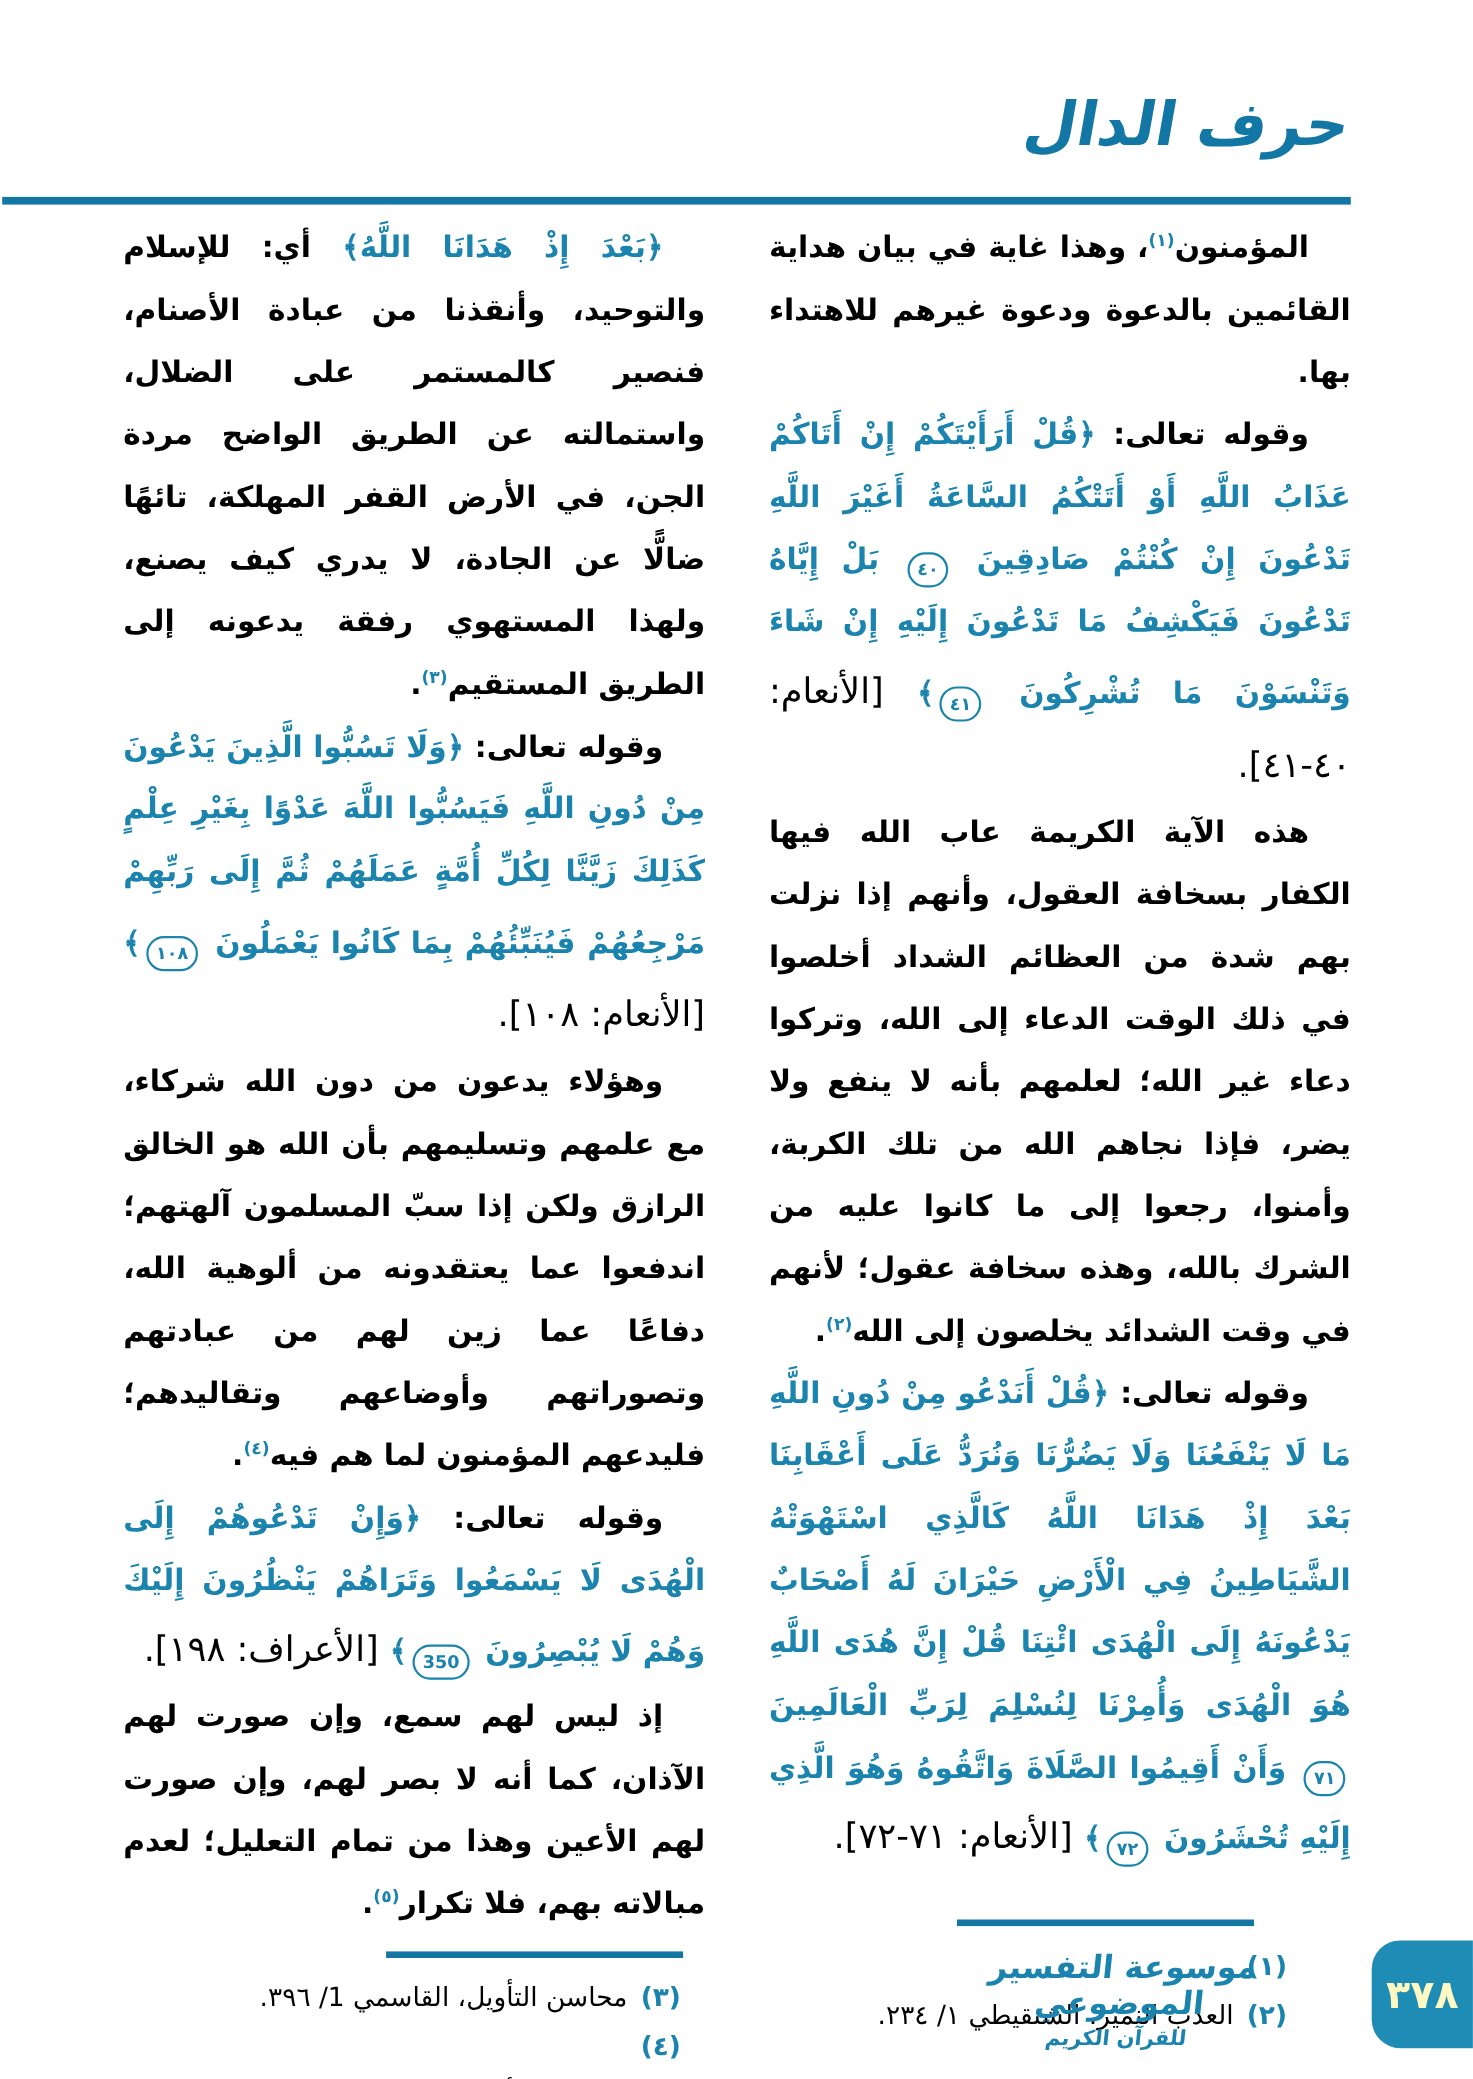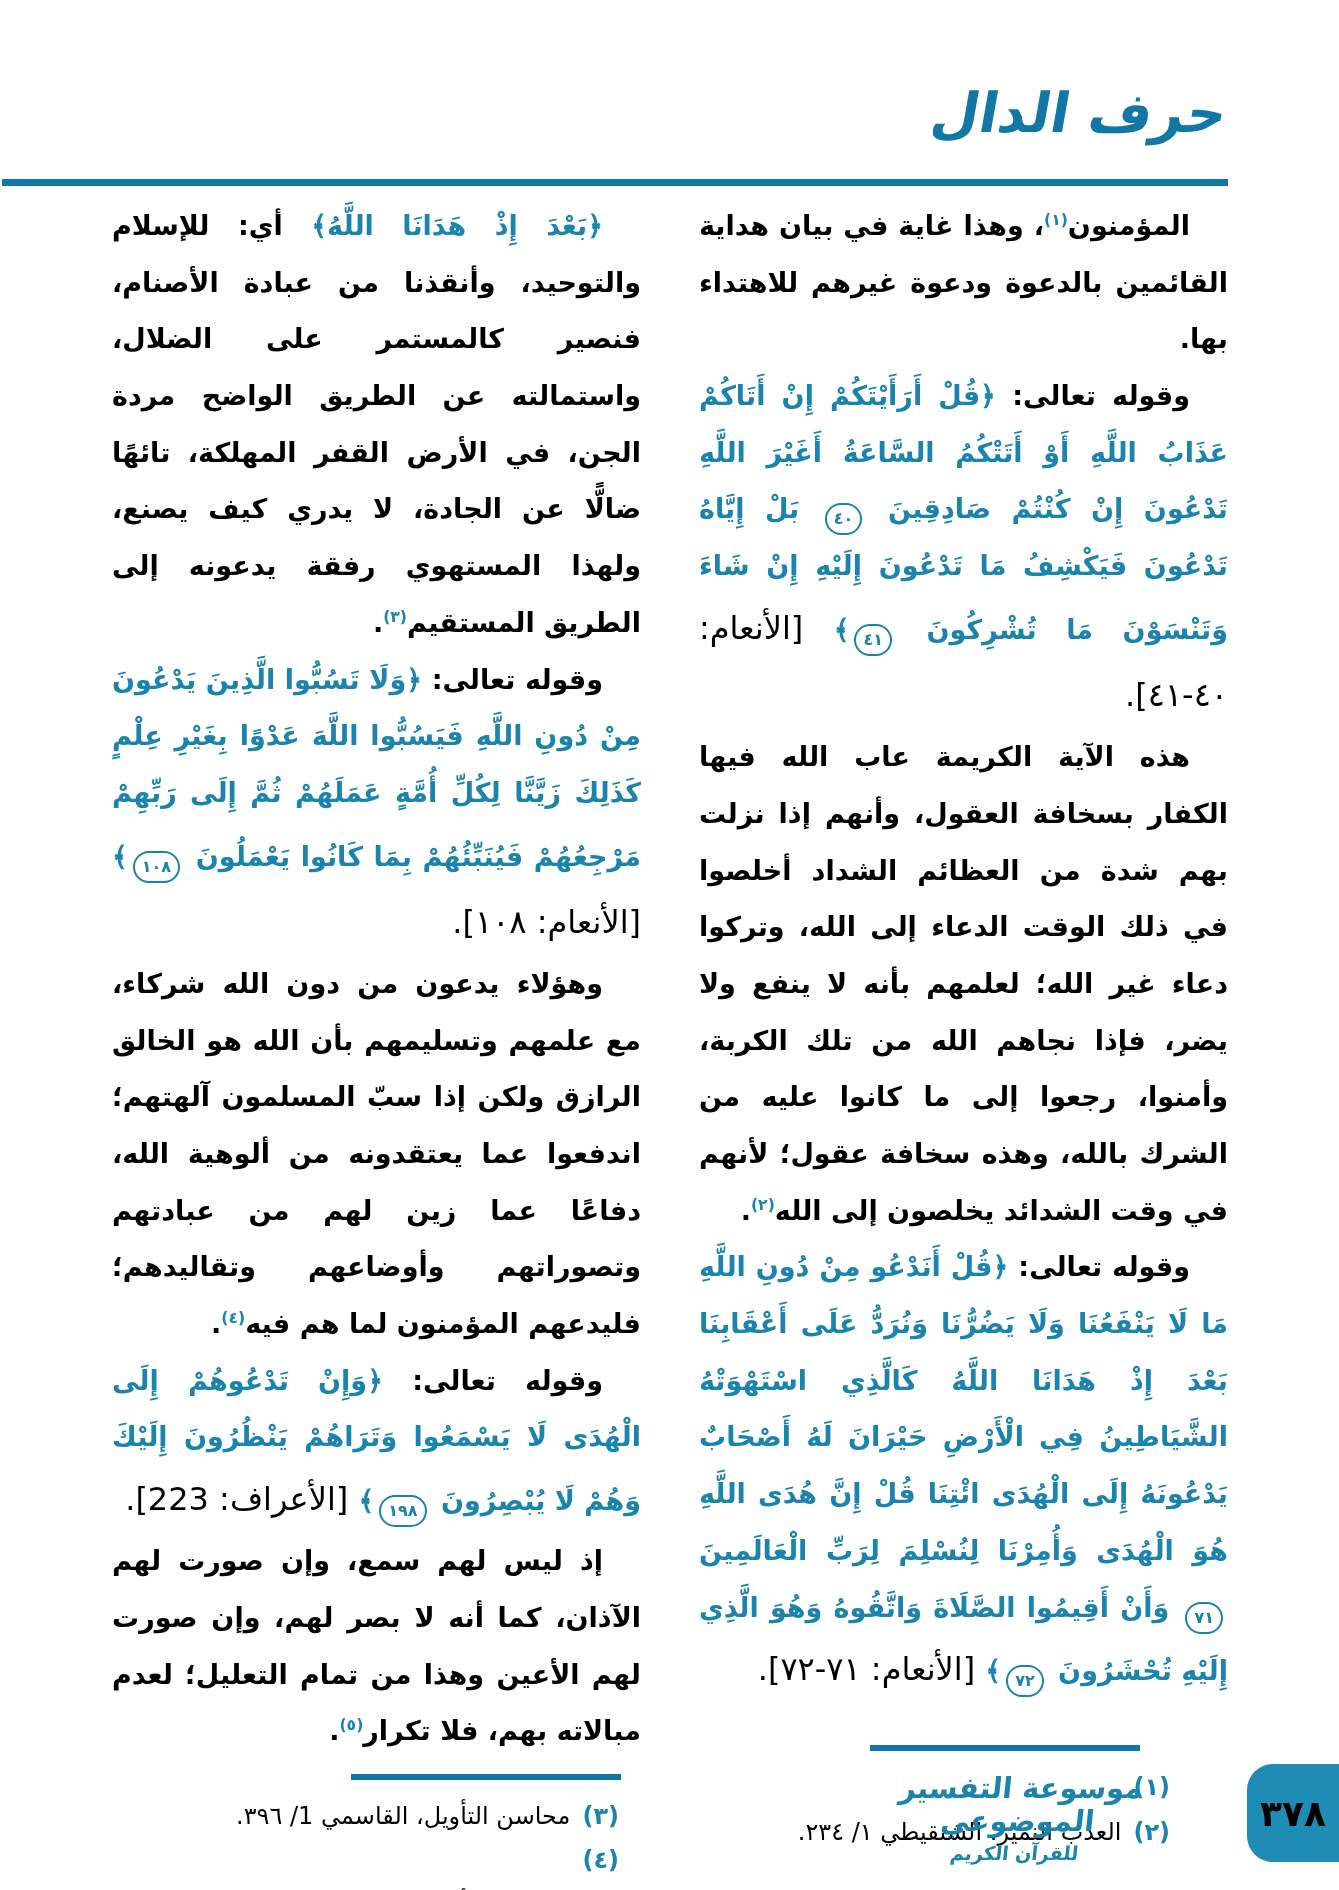--- a/index.html
+++ b/index.html
@@ -87,21 +87,21 @@
     line-height:1.15;
   }
   .logo-l1{font-size:29px;font-weight:bold;letter-spacing:-1px;}
   .logo-l2{font-size:19px;font-weight:bold;margin-top:4px;}
   .page-badge{
     position:absolute;top:1764px;right:0;
     width:92px;height:98px;
     background:var(--badge);
     border-radius:26px 0 0 26px;
     display:flex;align-items:center;justify-content:center;
-    color:#000000;font-size:36px;font-weight:bold;margin-left:40px;
+    color:#fef9c3;font-size:36px;font-weight:bold;margin-left:40px;
   }
 </style>
 </head>
 <body>
 
 <div class="page">
 
   <div class="header-title">حرف الدال</div>
   <div class="header-rule"></div>
 
@@ -126,21 +126,21 @@
             </div>
           </div>
       </div>
     </section>
 
     <section class="column col-left">
       <div class="paragraphs">
           <p class="para"><span class="seg-quran">﴿بَعْدَ إِذْ هَدَانَا اللَّهُ﴾</span><span class="seg-body"> أي: للإسلام والتوحيد، وأنقذنا من عبادة الأصنام، فنصير كالمستمر على الضلال، واستمالته عن الطريق الواضح مردة الجن، في الأرض القفر المهلكة، تائهًا ضالًّا عن الجادة، لا يدري كيف يصنع، ولهذا المستهوي رفقة يدعونه إلى الطريق المستقيم</span><span class="seg-sup">(٣)</span><span class="seg-body">.</span></p>
           <p class="para"><span class="seg-body">وقوله تعالى: </span><span class="seg-quran">﴿وَلَا تَسُبُّوا الَّذِينَ يَدْعُونَ مِنْ دُونِ اللَّهِ فَيَسُبُّوا اللَّهَ عَدْوًا بِغَيْرِ عِلْمٍ كَذَلِكَ زَيَّنَّا لِكُلِّ أُمَّةٍ عَمَلَهُمْ ثُمَّ إِلَى رَبِّهِمْ مَرْجِعُهُمْ فَيُنَبِّئُهُمْ بِمَا كَانُوا يَعْمَلُونَ </span><span class="seg-aya">١٠٨</span><span class="seg-quran">﴾</span><span class="seg-ref"> [الأنعام: ١٠٨].</span></p>
           <p class="para"><span class="seg-body">وهؤلاء يدعون من دون الله شركاء، مع علمهم وتسليمهم بأن الله هو الخالق الرازق ولكن إذا سبّ المسلمون آلهتهم؛ اندفعوا عما يعتقدونه من ألوهية الله، دفاعًا عما زين لهم من عبادتهم وتصوراتهم وأوضاعهم وتقاليدهم؛ فليدعهم المؤمنون لما هم فيه</span><span class="seg-sup">(٤)</span><span class="seg-body">.</span></p>
-          <p class="para"><span class="seg-body">وقوله تعالى: </span><span class="seg-quran">﴿وَإِنْ تَدْعُوهُمْ إِلَى الْهُدَى لَا يَسْمَعُوا وَتَرَاهُمْ يَنْظُرُونَ إِلَيْكَ وَهُمْ لَا يُبْصِرُونَ </span><span class="seg-aya">١٩٨</span><span class="seg-quran">﴾</span><span class="seg-ref"> [الأعراف: 223].</span></p>
+          <p class="para"><span class="seg-body">وقوله تعالى: </span><span class="seg-quran">﴿وَإِنْ تَدْعُوهُمْ إِلَى الْهُدَى لَا يَسْمَعُوا وَتَرَاهُمْ يَنْظُرُونَ إِلَيْكَ وَهُمْ لَا يُبْصِرُونَ </span><span class="seg-aya">350</span><span class="seg-quran">﴾</span><span class="seg-ref"> [الأعراف: ١٩٨].</span></p>
           <p class="para"><span class="seg-body">إذ ليس لهم سمع، وإن صورت لهم الآذان، كما أنه لا بصر لهم، وإن صورت لهم الأعين وهذا من تمام التعليل؛ لعدم مبالاته بهم، فلا تكرار</span><span class="seg-sup">(٥)</span><span class="seg-body">.</span></p>
         </div>
       <div class="footnotes">
         <div class="fn-rule"></div>
         <div class="fn-list">
             <div class="fn-row">
               <span class="fn-num">(٣)</span>
               <span class="fn-text">محاسن التأويل، القاسمي 1/ ٣٩٦.</span>
             </div>
             <div class="fn-row">

